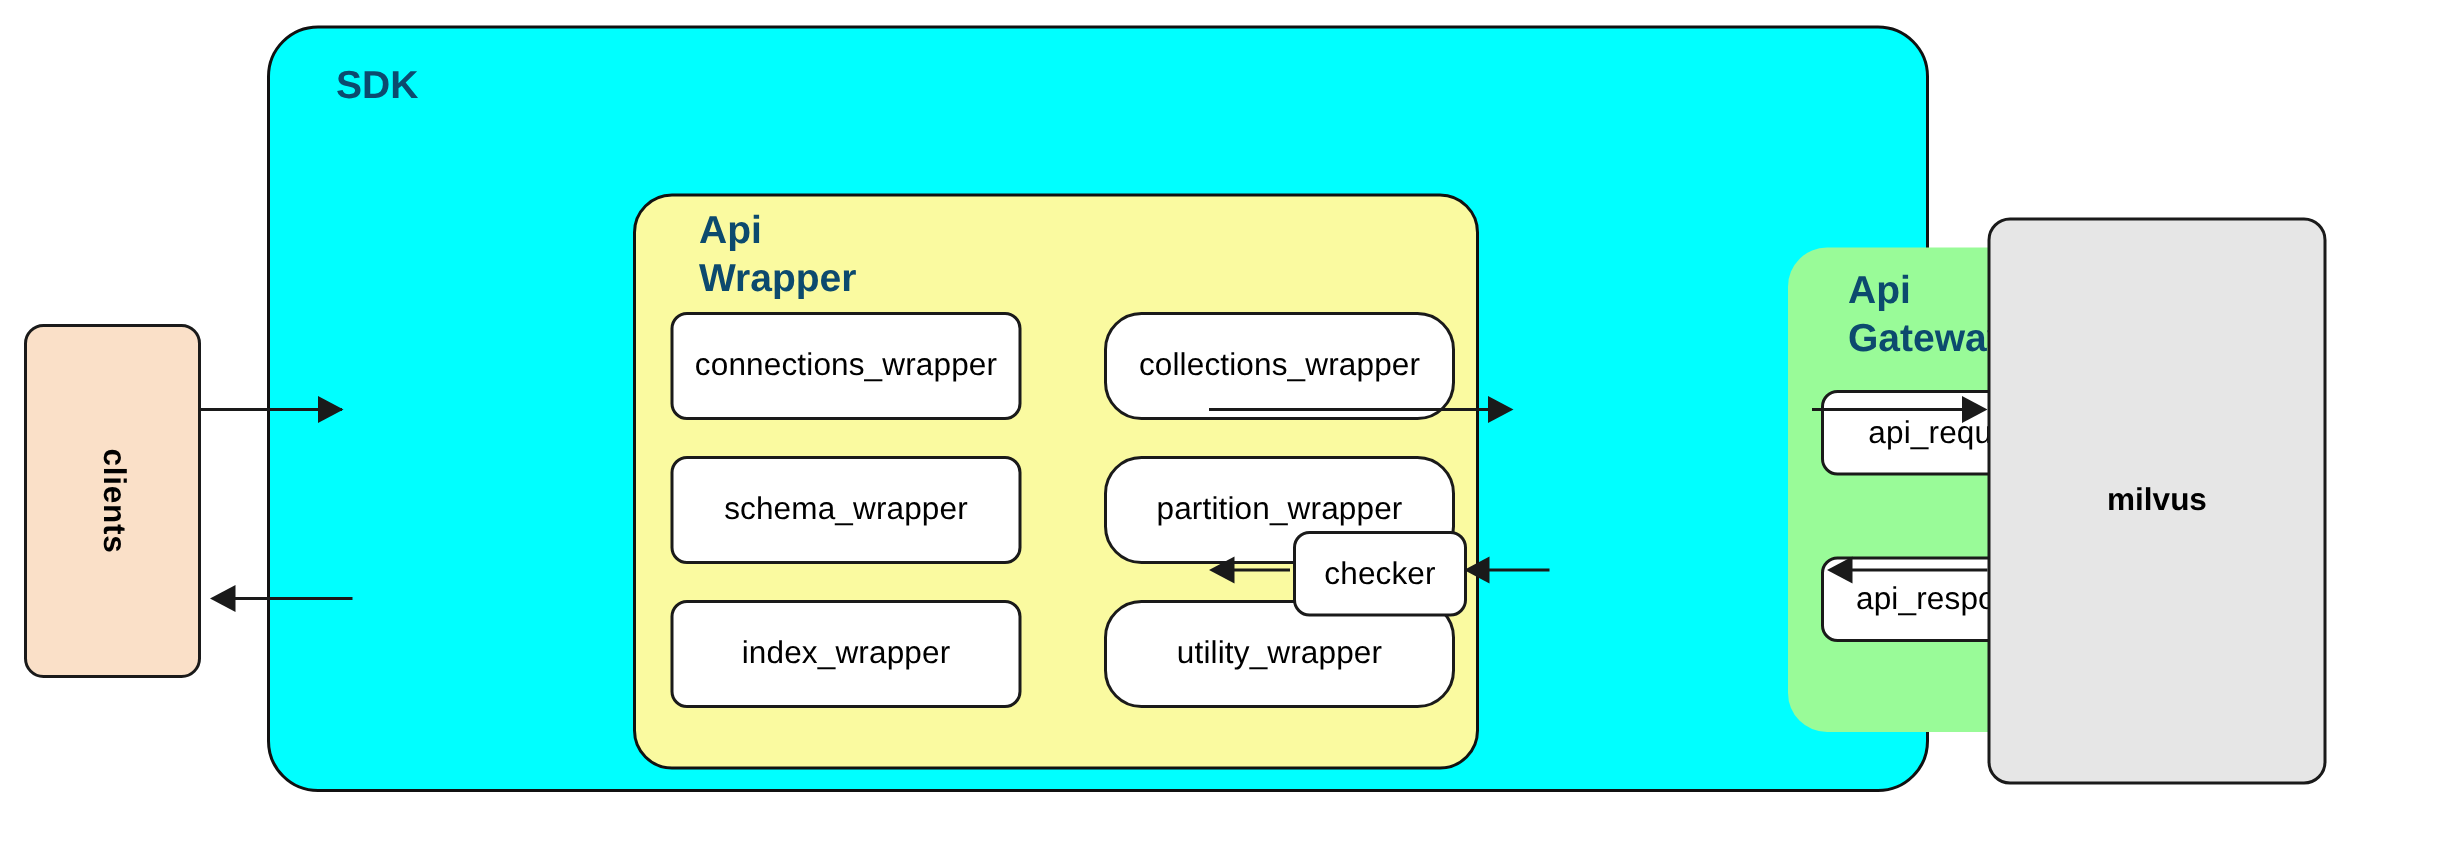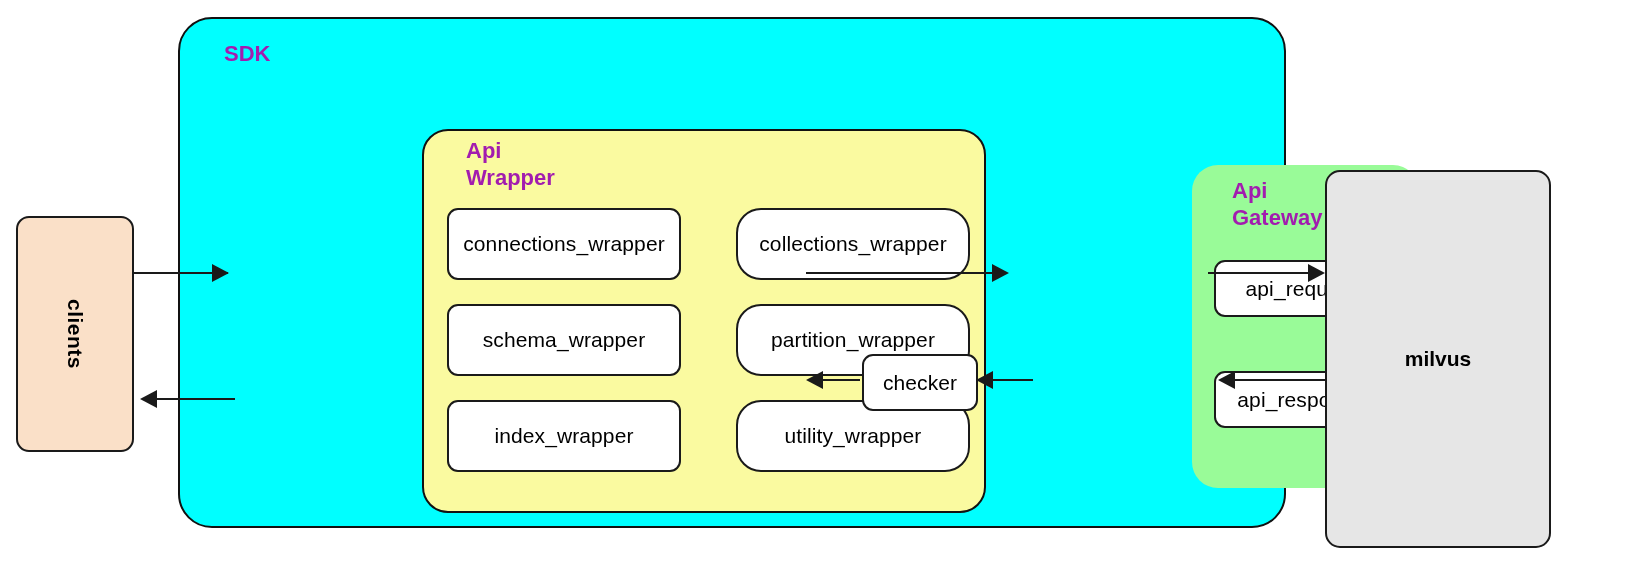--- a/index.html
+++ b/index.html
@@ -72,23 +72,23 @@
     height: 323px;
     background: #99fb98;
     border: none;
     border-radius: 26px;
     display: block;
   }
 
   
   .container-title {
     position: absolute;
-    font-size: 22px;
+    font-size: 26px;
     font-weight: bold;
-    color: #a21caf;
+    color: #0c4a6e;
     line-height: 1.22;
     white-space: pre-line;
     pointer-events: none;
   }
   .title-sdk   { left: 44px; top: 22px; }
   .title-wrap  { left: 42px; top: 7px;  }
   .title-gate  { left: 40px; top: 13px; }
 
   
   .clients-box {
@@ -112,21 +112,20 @@
   .milvus-box {
     left: 1325px;
     top: 145px;
     width: 226px;
     height: 378px;
     background: #e6e6e6;
     border: 2px solid #1a1a1a;
     border-radius: 15px;
     font-size: 21px;
     font-weight: bold;
-    margin-top: 25px;
   }
 
   
   .wcell {
     position: absolute;
     width: 234px;
     height: 72px;
   }
   .wcol-a { left: 23px;  }
   .wcol-b { left: 312px; border-radius: 25px; }

